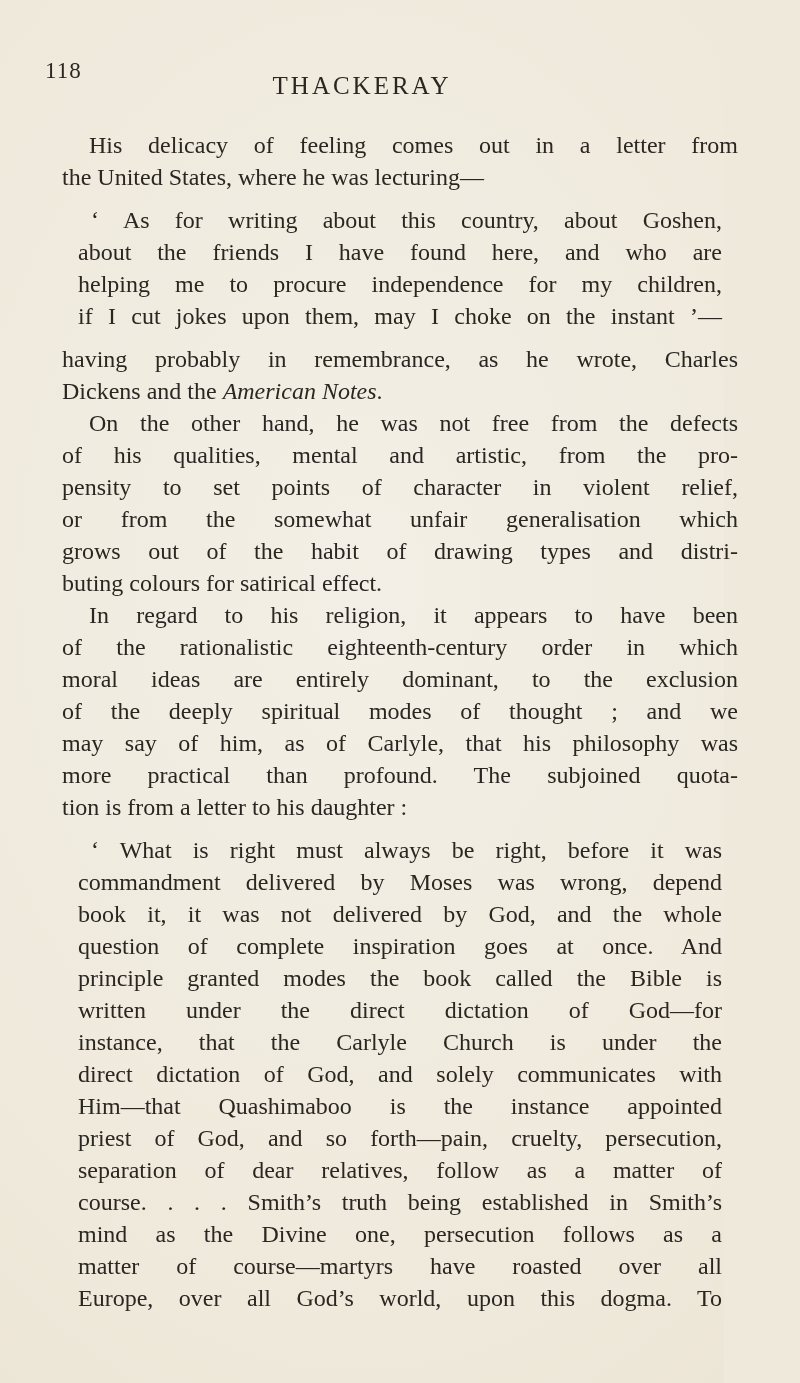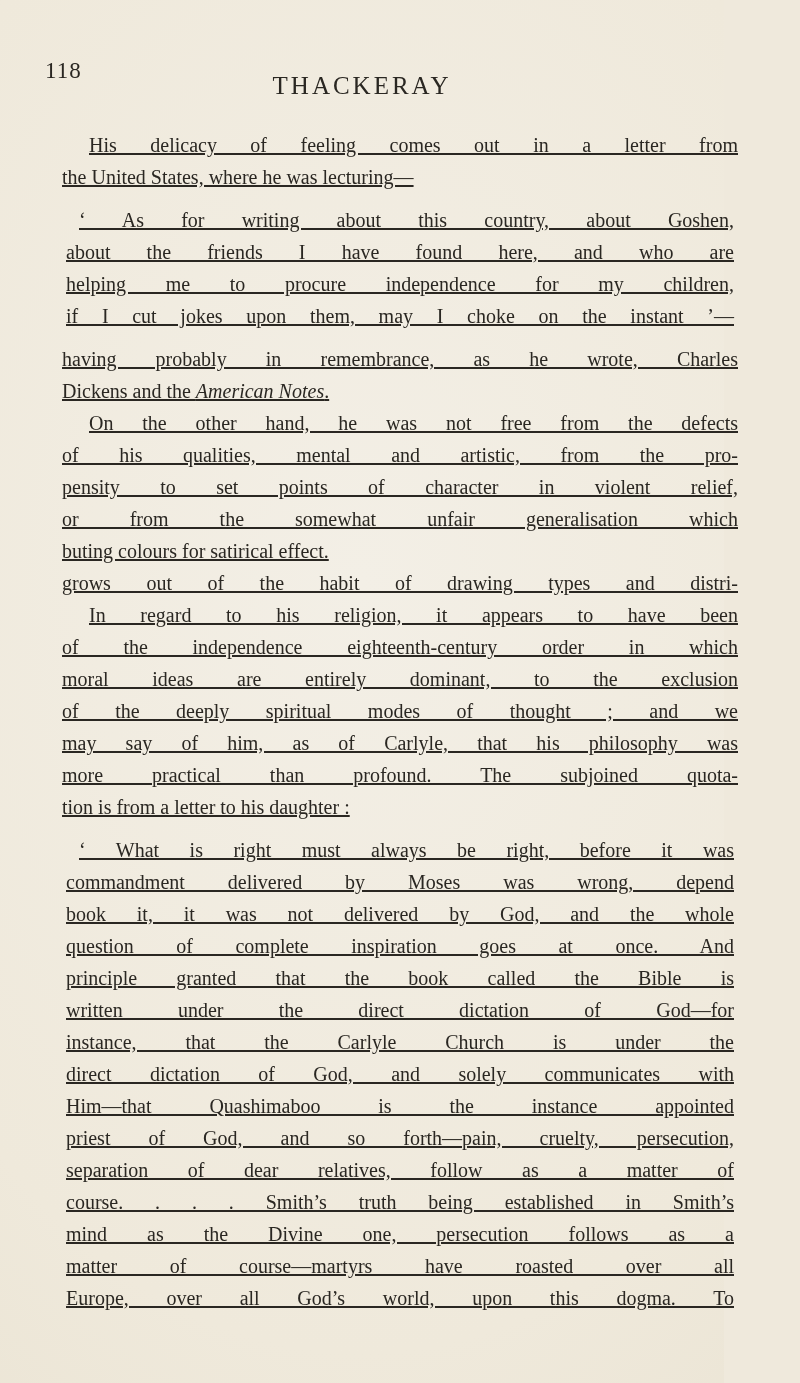--- a/index.html
+++ b/index.html
@@ -32,33 +32,32 @@
     font-size: 25px;
     letter-spacing: 3px;
     line-height: 30px;
     margin-bottom: 28px;
     margin-top: 15px;
   }
   .text-block {
     width: 676px;
   }
   .line {
-    font-size: 20px;
+    font-size: 24px;
     line-height: 32px;
     white-space: normal;
     text-align: justify;
     text-align-last: justify;
-    text-decoration: underline;
   }
   .line.last {
     text-align-last: left;
   }
   .block.paragraph .line.indent { text-indent: 27px; }
   .block.quote .line.indent { text-indent: 13px; }
-  .block.quote { margin: 11px 4px; }
+  .block.quote { margin: 11px 16px; }
   .it { font-style: italic; }
 </style>
 </head>
 <body style="background: rgb(239, 233, 220);">
 
 <div class="page">
   <div class="page-number">118</div>
   <div class="running-header">THACKERAY</div>
   <div class="text-block">
       <div class="block paragraph">
@@ -73,38 +72,38 @@
       </div>
       <div class="block paragraph">
         <div class="line"><span>having probably in remembrance, as he wrote, Charles</span></div>
         <div class="line last"><span>Dickens and the </span><span class="it">American Notes</span><span>.</span></div>
       </div>
       <div class="block paragraph">
         <div class="line indent"><span>On the other hand, he was not free from the defects</span></div>
         <div class="line"><span>of his qualities, mental and artistic, from the pro-</span></div>
         <div class="line"><span>pensity to set points of character in violent relief,</span></div>
         <div class="line"><span>or from the somewhat unfair generalisation which</span></div>
+        <div class="line"><span>grows out of the habit of drawing types and distri-</span></div>
         <div class="line last"><span>buting colours for satirical effect.</span></div>
-        <div class="line"><span>grows out of the habit of drawing types and distri-</span></div>
       </div>
       <div class="block paragraph">
         <div class="line indent"><span>In regard to his religion, it appears to have been</span></div>
-        <div class="line"><span>of the independence eighteenth-century order in which</span></div>
+        <div class="line"><span>of the rationalistic eighteenth-century order in which</span></div>
         <div class="line"><span>moral ideas are entirely dominant, to the exclusion</span></div>
         <div class="line"><span>of the deeply spiritual modes of thought ; and we</span></div>
         <div class="line"><span>may say of him, as of Carlyle, that his philosophy was</span></div>
         <div class="line"><span>more practical than profound.  The subjoined quota-</span></div>
         <div class="line last"><span>tion is from a letter to his daughter :</span></div>
       </div>
       <div class="block quote">
         <div class="line indent"><span>‘ What is right must always be right, before it was</span></div>
         <div class="line"><span>commandment delivered by Moses was wrong, depend</span></div>
         <div class="line"><span>book it, it was not delivered by God, and the whole</span></div>
         <div class="line"><span>question of complete inspiration goes at once.  And</span></div>
-        <div class="line"><span>principle granted that the book called the Bible is</span></div>
+        <div class="line"><span>principle granted modes the book called the Bible is</span></div>
         <div class="line"><span>written under the direct dictation of God—for</span></div>
         <div class="line"><span>instance, that the Carlyle Church is under the</span></div>
         <div class="line"><span>direct dictation of God, and solely communicates with</span></div>
         <div class="line"><span>Him—that Quashimaboo is the instance appointed</span></div>
         <div class="line"><span>priest of God, and so forth—pain, cruelty, persecution,</span></div>
         <div class="line"><span>separation of dear relatives, follow as a matter of</span></div>
         <div class="line"><span>course. . . . Smith’s truth being established in Smith’s</span></div>
         <div class="line"><span>mind as the Divine one, persecution follows as a</span></div>
         <div class="line"><span>matter of course—martyrs have roasted over all</span></div>
         <div class="line"><span>Europe, over all God’s world, upon this dogma.  To</span></div>

